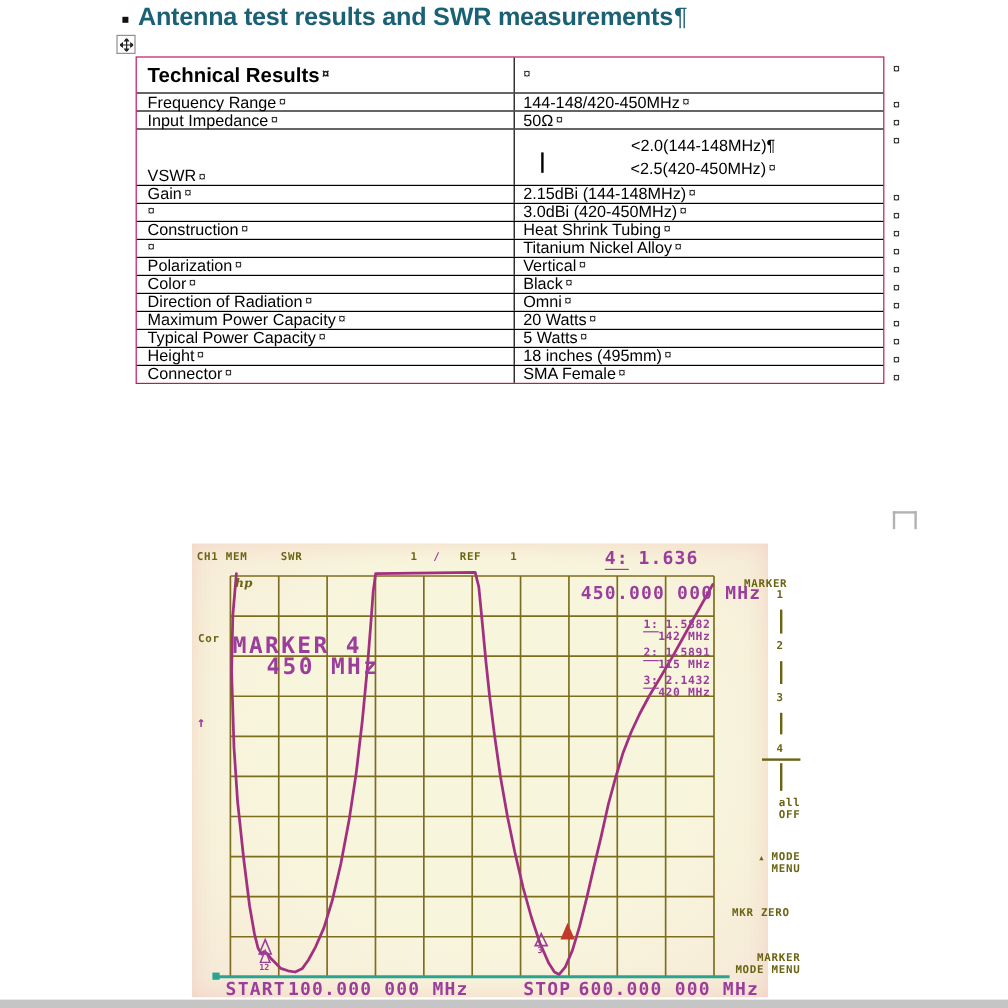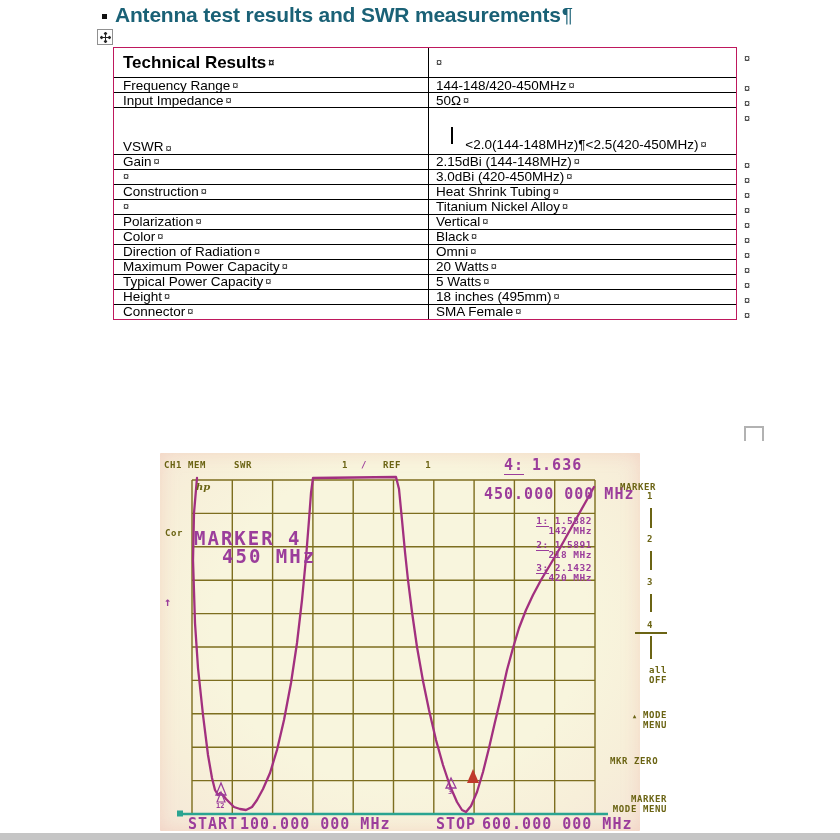--- a/index.html
+++ b/index.html
@@ -21,21 +21,21 @@
   .trow{display:flex;position:relative;height:15px;box-sizing:border-box}
   .trow + .trow{border-top:1px solid #000}
   .trow.header{height:29px}
   .trow.tall{height:46.5px}
   .tc{box-sizing:border-box;display:flex;align-items:center;font-size:13.5px;padding-left:9px;overflow:visible;white-space:nowrap}
   .tc.left{width:315px;border-right:1px solid #000}
   .tc.right{flex:1;padding-left:7px}
   .header .tc.left{font-size:17px;font-weight:bold}
   .cm{font-size:11px;margin-left:2px;color:#1b1b1b;line-height:1}
   .rowmark{position:absolute;left:630px;top:4px;font-size:11px;color:#1b1b1b}
-  .vswr-cell{align-items:flex-end;justify-content:center}
+  .vswr-cell{flex-direction:column;align-items:center;justify-content:center}
   .vswr-line{height:19px;display:flex;align-items:center}
   .caret{position:absolute;left:451px;top:127px;width:1.5px;height:17px;background:#000}
 
   
   .gray-corner{position:absolute;left:744px;top:426px;width:20px;height:15px;
                border:2px solid #b2b2b2;border-bottom:none;box-sizing:border-box}
 
   
   .bottom-bar{position:absolute;left:0;top:833px;width:840px;height:7px;background:#c5c5c5}
 
@@ -305,21 +305,21 @@
   <div class="t purple s13" style="left:34px;top:76px">MARKER 4</div>
   <div class="t purple s13" style="left:62px;top:94px">450 MHz</div>
 
   <div class="readouts">
     <div class="pair">
       <div class="l1"><span class="uline">1:</span><span style="margin-left:6px">1.5882</span></div>
       <div class="l2">142 MHz</div>
     </div>
     <div class="pair">
       <div class="l1"><span class="uline">2:</span><span style="margin-left:6px">1.5891</span></div>
-      <div class="l2">218 MHz</div>
+      <div class="l2">115 MHz</div>
     </div>
     <div class="pair">
       <div class="l1"><span class="uline">3:</span><span style="margin-left:6px">2.1432</span></div>
       <div class="l2">420 MHz</div>
     </div>
   </div>
 
   <div class="t purple" style="left:4px;top:143px;font-size:12px">↑</div>
 
   <div class="t purple tiny" style="left:56px;top:350px">12</div>

